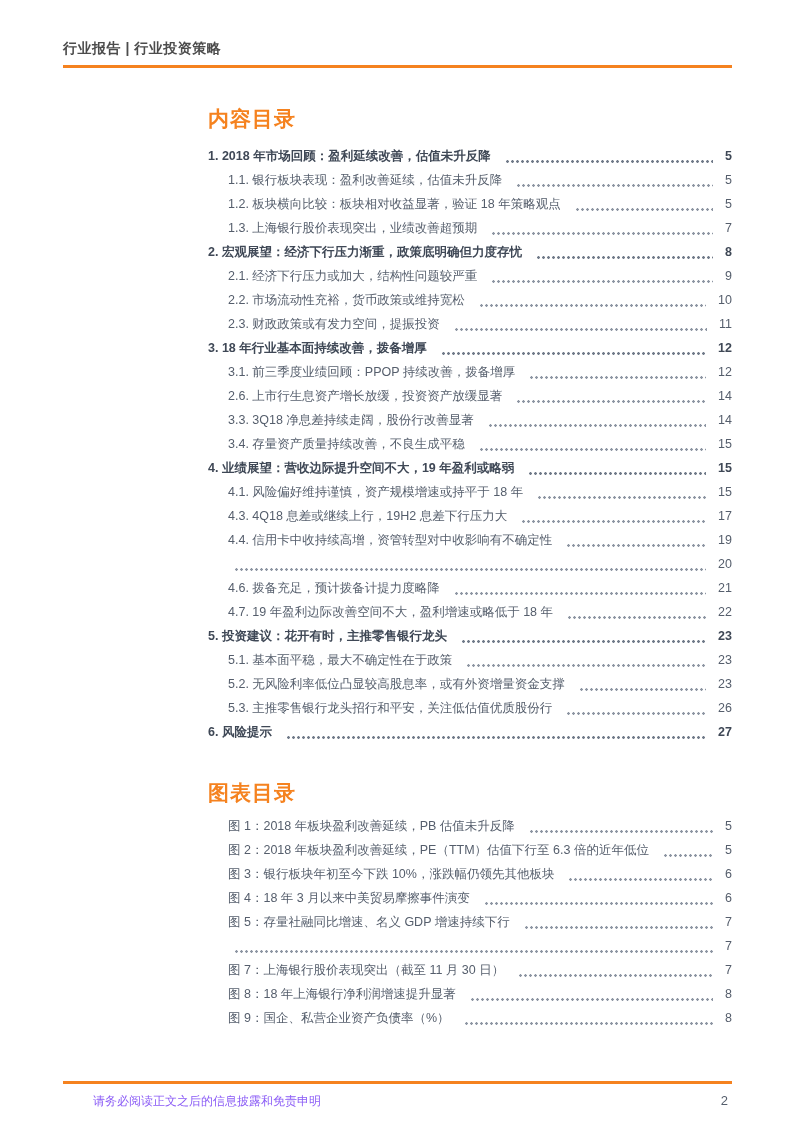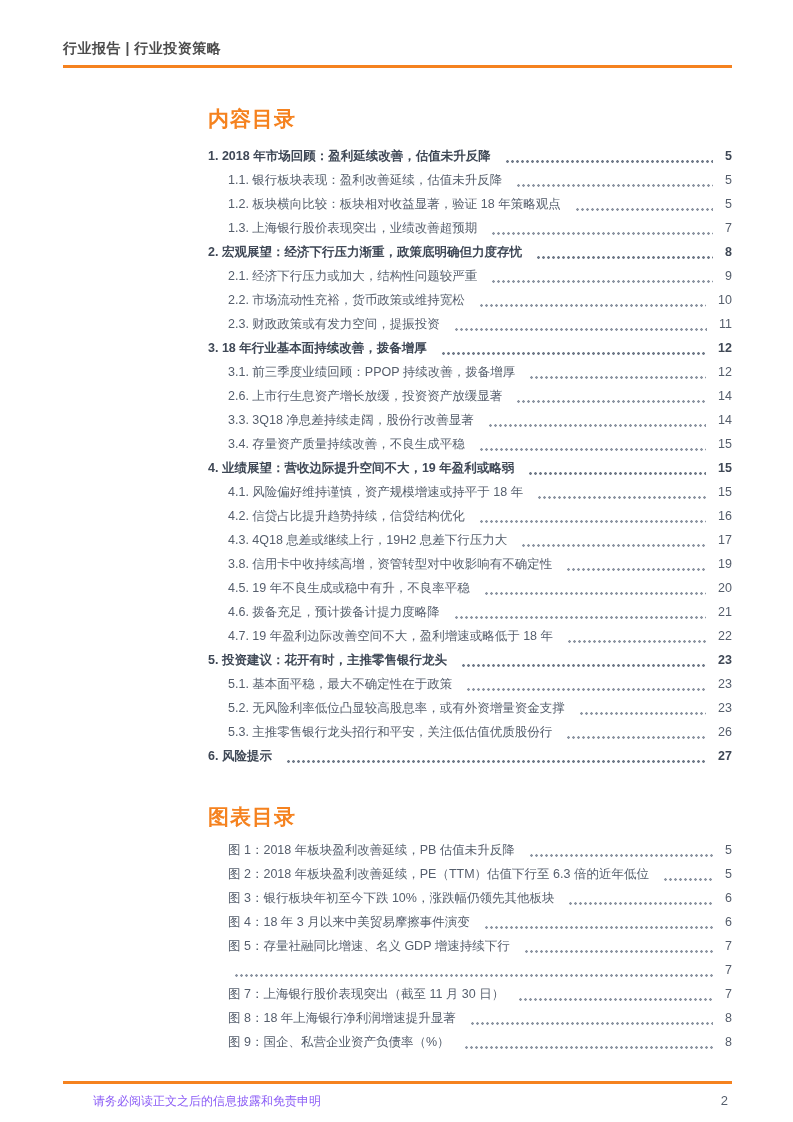--- a/index.html
+++ b/index.html
@@ -153,36 +153,30 @@
             <span class="entry-label">4. 业绩展望：营收边际提升空间不大，19 年盈利或略弱</span>
             <span class="dot-leader"></span>
             <span class="entry-page">15</span>
           </li>
           <li class="entry-row level-2">
             <span class="entry-label">4.1. 风险偏好维持谨慎，资产规模增速或持平于 18 年</span>
             <span class="dot-leader"></span>
             <span class="entry-page">15</span>
           </li>
           <li class="entry-row level-2">
-            <span class="entry-label">4.2. 信贷占比提升趋势持续，信贷结构优化</span>
-            <span class="dot-leader"></span>
-            <span class="entry-page">16</span>
-          </li>
-          <li class="entry-row level-2">
             <span class="entry-label">4.3. 4Q18 息差或继续上行，19H2 息差下行压力大</span>
             <span class="dot-leader"></span>
             <span class="entry-page">17</span>
           </li>
           <li class="entry-row level-2">
-            <span class="entry-label">3.8. 信用卡中收持续高增，资管转型对中收影响有不确定性</span>
+            <span class="entry-label">4.4. 信用卡中收持续高增，资管转型对中收影响有不确定性</span>
             <span class="dot-leader"></span>
             <span class="entry-page">19</span>
           </li>
           <li class="entry-row level-2">
-            <span class="entry-label">4.5. 19 年不良生成或稳中有升，不良率平稳</span>
             <span class="dot-leader"></span>
             <span class="entry-page">20</span>
           </li>
           <li class="entry-row level-2">
             <span class="entry-label">4.6. 拨备充足，预计拨备计提力度略降</span>
             <span class="dot-leader"></span>
             <span class="entry-page">21</span>
           </li>
           <li class="entry-row level-2">
             <span class="entry-label">4.7. 19 年盈利边际改善空间不大，盈利增速或略低于 18 年</span>

